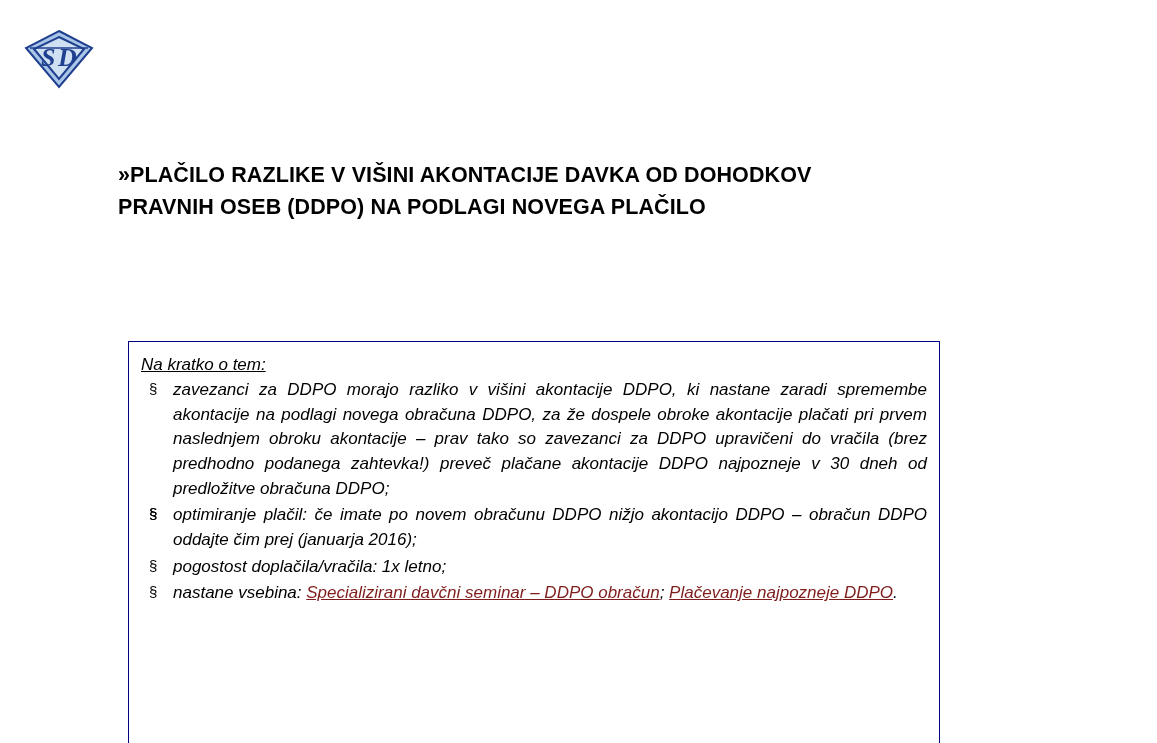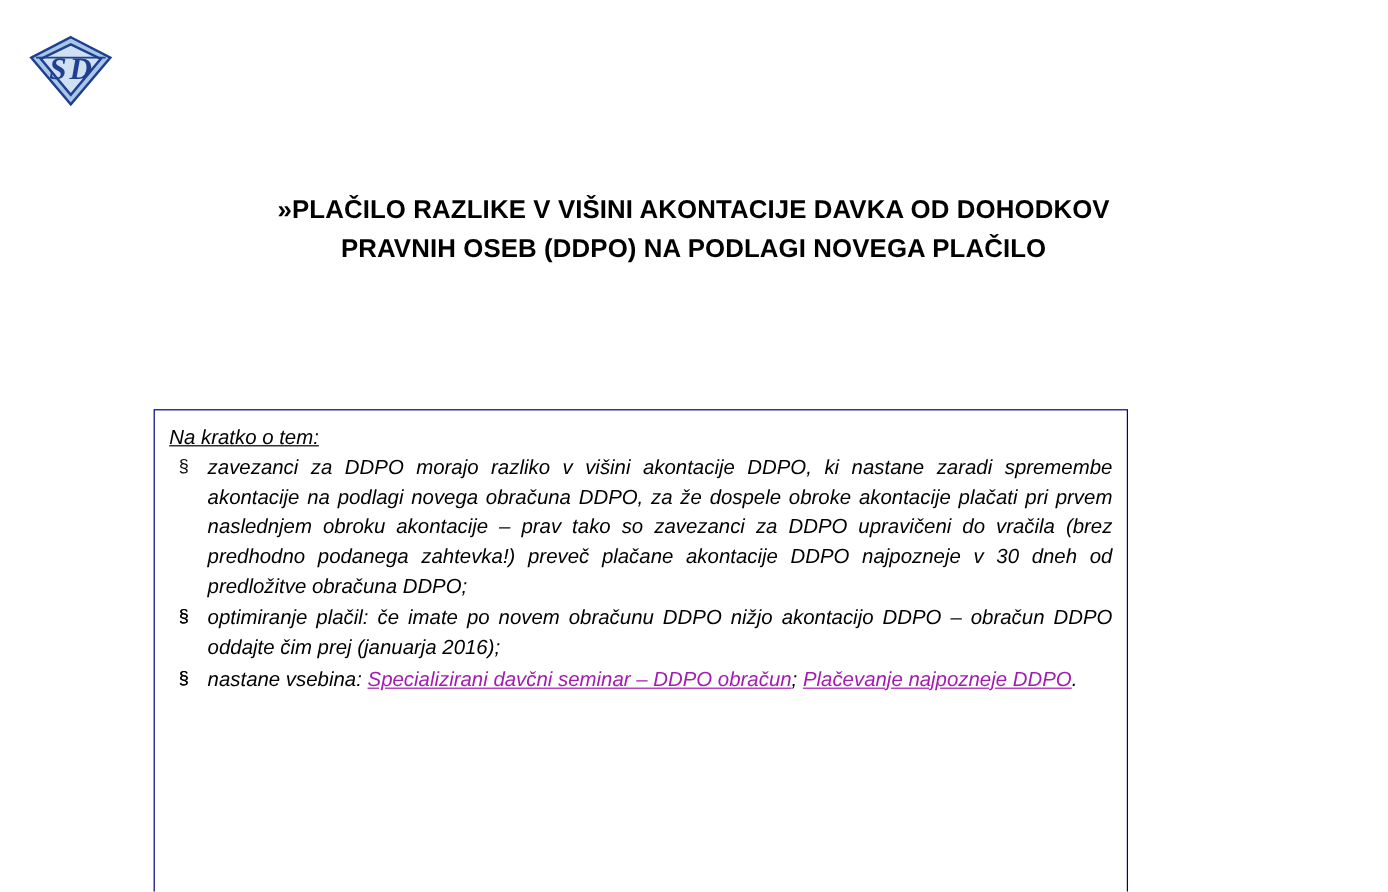--- a/index.html
+++ b/index.html
@@ -24,21 +24,20 @@
     width: 74px;
     height: 62px;
   }
 
   
   .slide-title {
     position: absolute;
     left: 118px;
     top: 160px;
     width: 920px;
-    text-align: center;
     font-size: 21.5px;
     font-weight: bold;
     line-height: 1.47;
     letter-spacing: 0.1px;
   }
 
   
   .content-box {
     position: absolute;
     left: 128px;
@@ -78,21 +77,21 @@
     position: absolute;
     left: 10px;
     top: 0;
     font-style: normal;
     font-size: 15px;
   }
   li.spaced-before {
     margin-top: 23px;
   }
   a.doc-link {
-    color: #a21caf;
+    color: #7f1d1d;
     text-decoration: underline;
   }
 </style>
 </head>
 <body>
 
 <div class="logo">
   <svg viewBox="0 0 74 62" width="74" height="62" aria-hidden="true">
     <g fill="none" stroke="#1f3f8f" stroke-width="2">
       <path d="M37 3 L70 20 L37 59 L4 20 Z" fill="#a9c6e8"></path>
@@ -121,19 +120,20 @@
     </li>
     <li>
       <span class="marker">§</span>
     </li>
     <li>
       <span class="marker">§</span>
       <span>optimiranje plačil: če imate po novem obračunu DDPO nižjo akontacijo DDPO – obračun DDPO oddajte čim prej (januarja 2016);</span>
     </li>
     <li class="spaced-before">
       <span class="marker">§</span>
+      <span>pogostost doplačila/vračila: 1x letno;</span>
     </li>
     <li>
       <span class="marker">§</span>
       <span>nastane vsebina: </span><a class="doc-link" href="#">Specializirani davčni seminar – DDPO obračun</a><span>; </span><a class="doc-link" href="#">Plačevanje najpozneje DDPO</a><span>.</span>
     </li>
   </ul>
 </div>
 
 </body></html>

